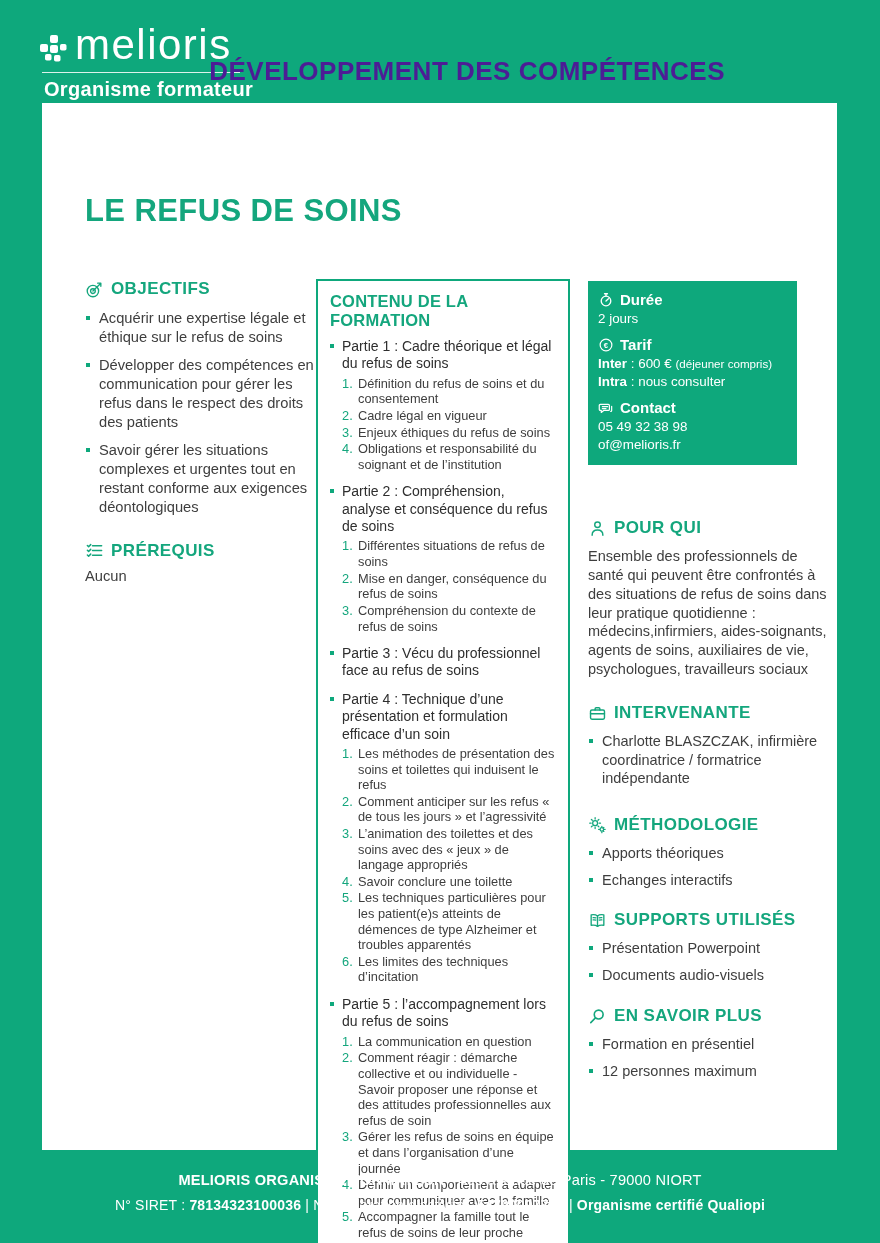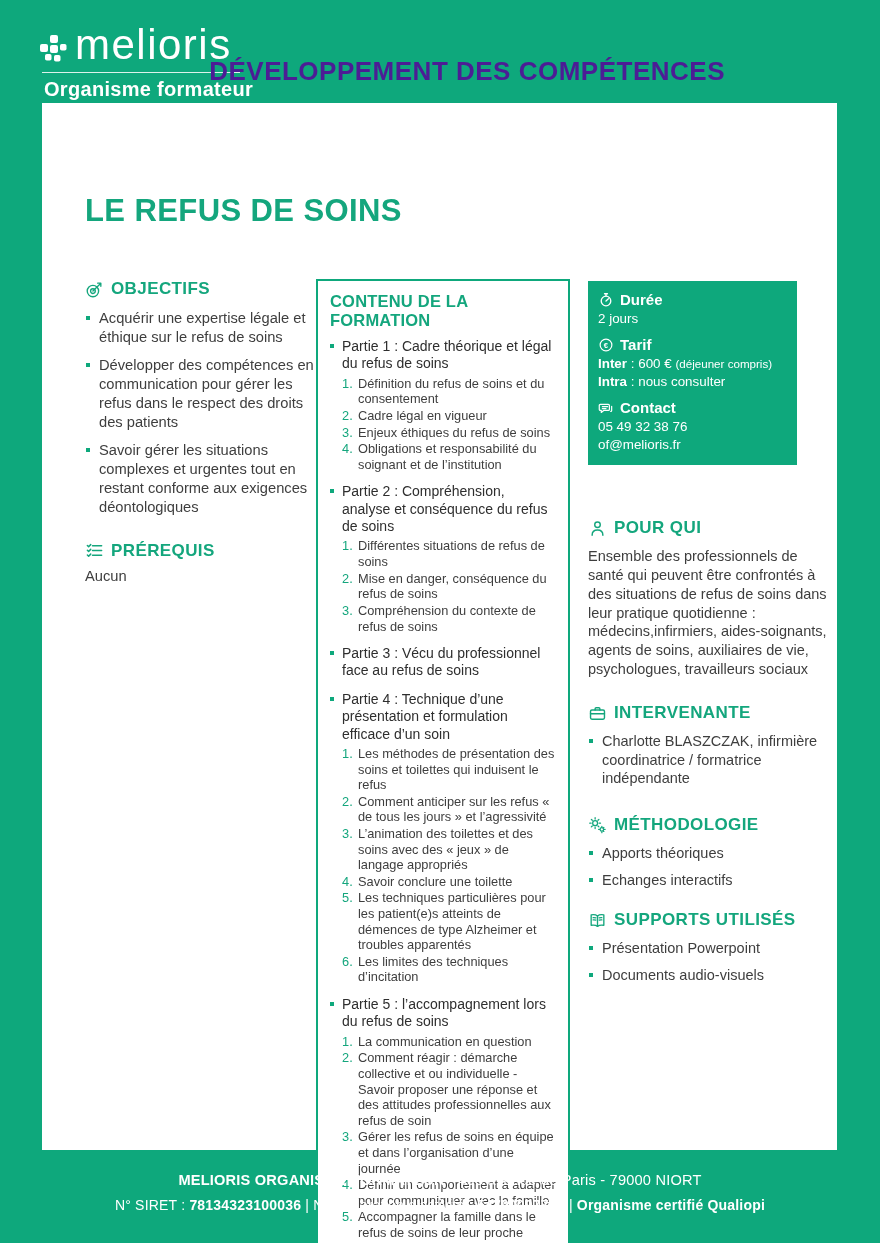--- a/index.html
+++ b/index.html
@@ -195,21 +195,21 @@
       <div class="part">
         <div class="part-title">
             <span class="pb"></span>
             <span>Partie 5 : l’accompagnement lors du refus de soins</span>
           </div>
         <ol class="sub">
           <li>La communication en question</li>
           <li>Comment réagir : démarche collective et ou individuelle - Savoir proposer une réponse et des attitudes professionnelles aux refus de soin</li>
           <li>Gérer les refus de soins en équipe et dans l’organisation d’une journée</li>
           <li>Définir un comportement à adapter pour communiquer avec la famille</li>
-          <li>Accompagner la famille dans le refus de soins de leur proche</li>
+          <li>Accompagner la famille tout le refus de soins de leur proche</li>
         </ol>
       </div>
 
     </section>
 
     <aside class="infobox">
       <div class="ib-sec">
         <div class="ib-label">
           <span class="ib-icon">
             <svg viewBox="0 0 24 24" fill="none" stroke="currentColor" stroke-width="2" stroke-linecap="round">
@@ -241,21 +241,21 @@
         <div class="ib-label">
           <span class="ib-icon">
             <svg viewBox="0 0 24 24" fill="none" stroke="currentColor" stroke-width="1.8" stroke-linecap="round" stroke-linejoin="round">
               <path d="M3.5 6.5 h12 a1.6 1.6 0 0 1 1.6 1.6 v6 a1.6 1.6 0 0 1 -1.6 1.6 h-7 l-3.6 3 v-3 h-1.4 a1.6 1.6 0 0 1 -1.6 -1.6 v-6 a1.6 1.6 0 0 1 1.6 -1.6 z"></path>
               <path d="M6.5 10 h8 M6.5 12.8 h5.5"></path>
               <path d="M20.5 9.5 v6.2 a1.4 1.4 0 0 1 -1.4 1.4"></path>
             </svg>
           </span>
           <span>Contact</span>
         </div>
-        <div class="ib-val">05 49 32 38 76</div>
+        <div class="ib-val">05 49 32 38 98</div>
         <div class="ib-val">of@melioris.fr</div>
       </div>
     </aside>
 
     <section class="rsec r-pourqui">
       <div class="sec-head">
         <span class="sec-icon">
           <svg viewBox="0 0 24 24" fill="none" stroke="currentColor" stroke-width="1.8" stroke-linecap="round">
             <circle cx="12" cy="7.3" r="3.5"></circle>
             <path d="M5.2 20.5 c0 -4.4 2.9 -6.6 6.8 -6.6 s6.8 2.2 6.8 6.6"></path>
@@ -309,20 +309,35 @@
           </svg>
         </span>
         <span>SUPPORTS UTILISÉS</span>
       </div>
       <ul class="blist">
         <li>Présentation Powerpoint</li>
         <li>Documents audio-visuels</li>
       </ul>
     </section>
 
+    <section class="rsec r-savoir">
+      <div class="sec-head">
+        <span class="sec-icon">
+          <svg viewBox="0 0 24 24" fill="none" stroke="currentColor" stroke-width="2" stroke-linecap="round">
+            <circle cx="13.5" cy="9.5" r="5.6"></circle>
+            <path d="M9.4 13.8 L3.5 19.7"></path>
+          </svg>
+        </span>
+        <span>EN SAVOIR PLUS</span>
+      </div>
+      <ul class="blist">
+        <li>Formation en présentiel</li>
+        <li>12 personnes maximum</li>
+      </ul>
+    </section>
 
   </main>
 
   <footer class="footer">
     <div class="f1"><b>MELIORIS ORGANISME FORMATEUR</b><span>  -  493 avenue de Paris  -  79000 NIORT</span></div>
     <div class="f2"><span>N° SIRET : </span><b>78134323100036</b><span>  |  </span><span>N° déclaration d’activité : </span><b>54790097779</b><span>  |  </span><b>Organisme certifié Qualiopi</b></div>
   </footer>
 
 </div>
 

